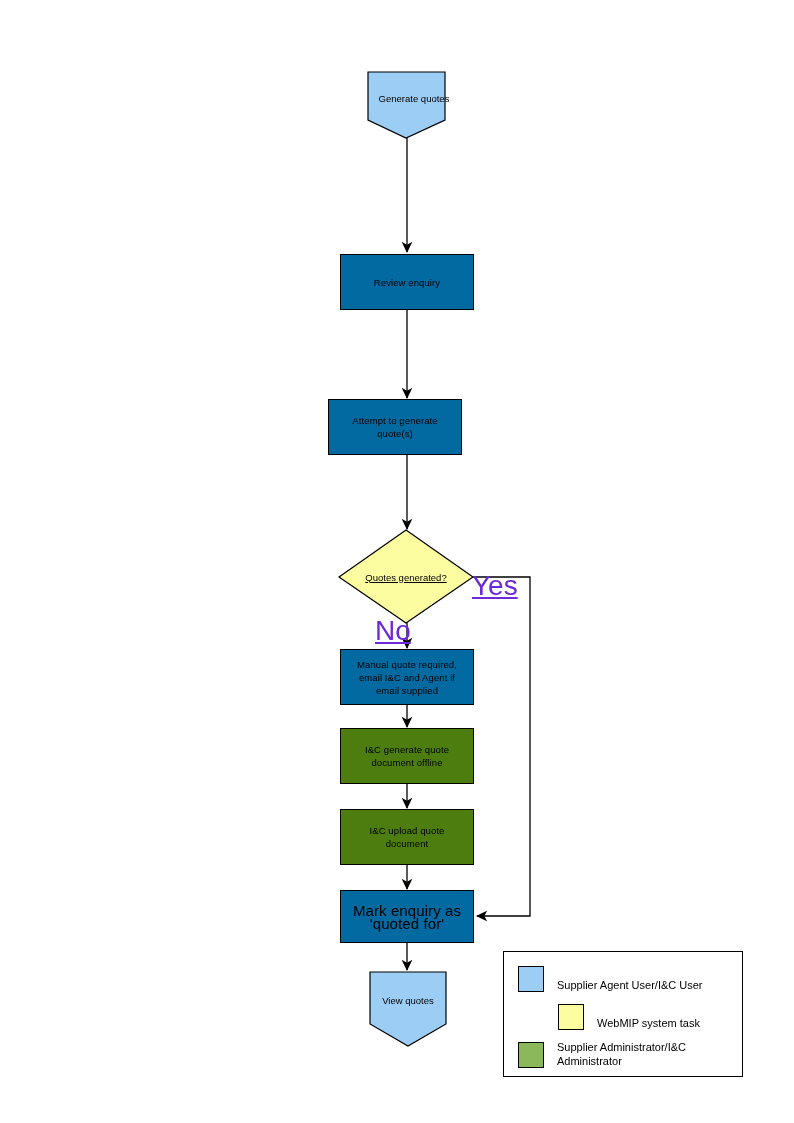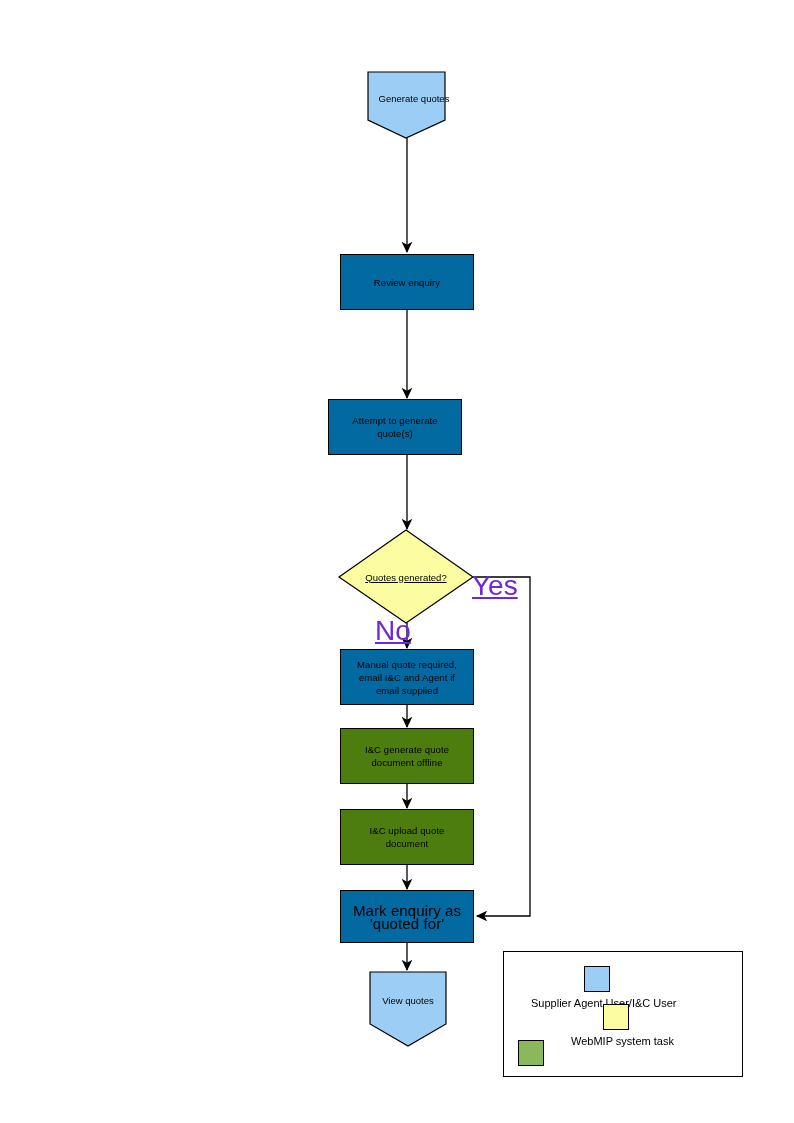--- a/index.html
+++ b/index.html
@@ -81,22 +81,21 @@
   .legend-box {
     position: absolute;
     border: 1px solid #000000;
     background: #ffffff;
     box-sizing: border-box;
     z-index: 6;
   }
   .legend-row {
     position: absolute;
     display: flex;
-    align-items: center;
-    flex-direction: column;
+    align-items: flex-end;
   }
   .legend-swatch {
     width: 26px;
     height: 26px;
     border: 1px solid #000000;
     box-sizing: border-box;
     flex: 0 0 auto;
   }
   .legend-text {
     font-size: 11px;
@@ -196,15 +195,17 @@
     <span class="legend-text">Supplier Agent User/I&amp;C User</span>
   </div>
 
   <div class="legend-row" style="left:14px; top:52px;padding-left:40px;">
     <span class="legend-swatch" style="background:#FCFCA0;"></span>
     <span class="legend-text">WebMIP system task</span>
   </div>
 
   <div class="legend-row" style="left:14px; top:88px;">
     <span class="legend-swatch" style="background:#8CB85C;"></span>
+    <span class="legend-text" style="margin-top:0;">Supplier Administrator/I&amp;C
+Administrator</span>
   </div>
 
 </div>
 
 </body></html>

